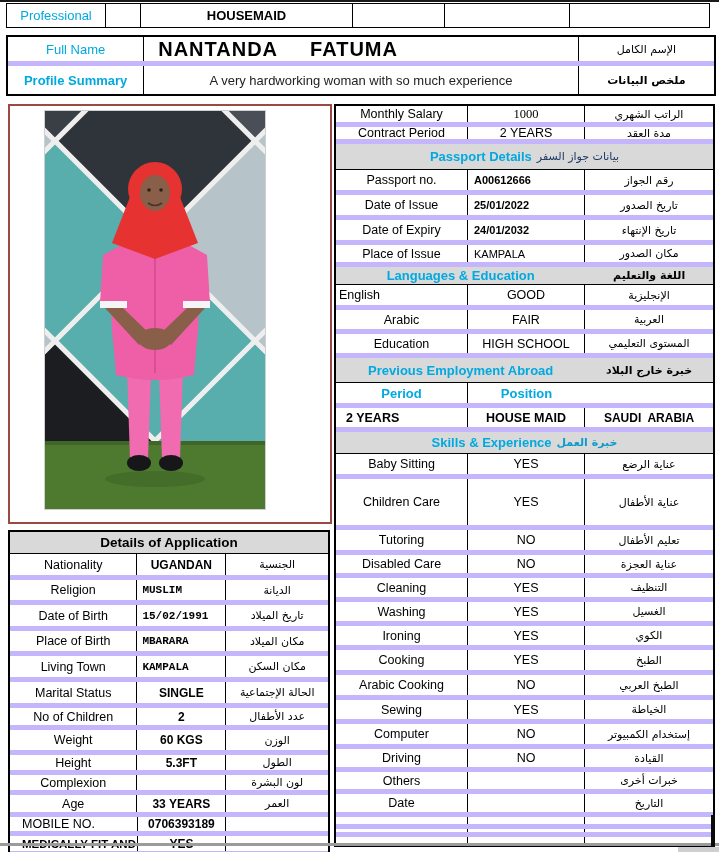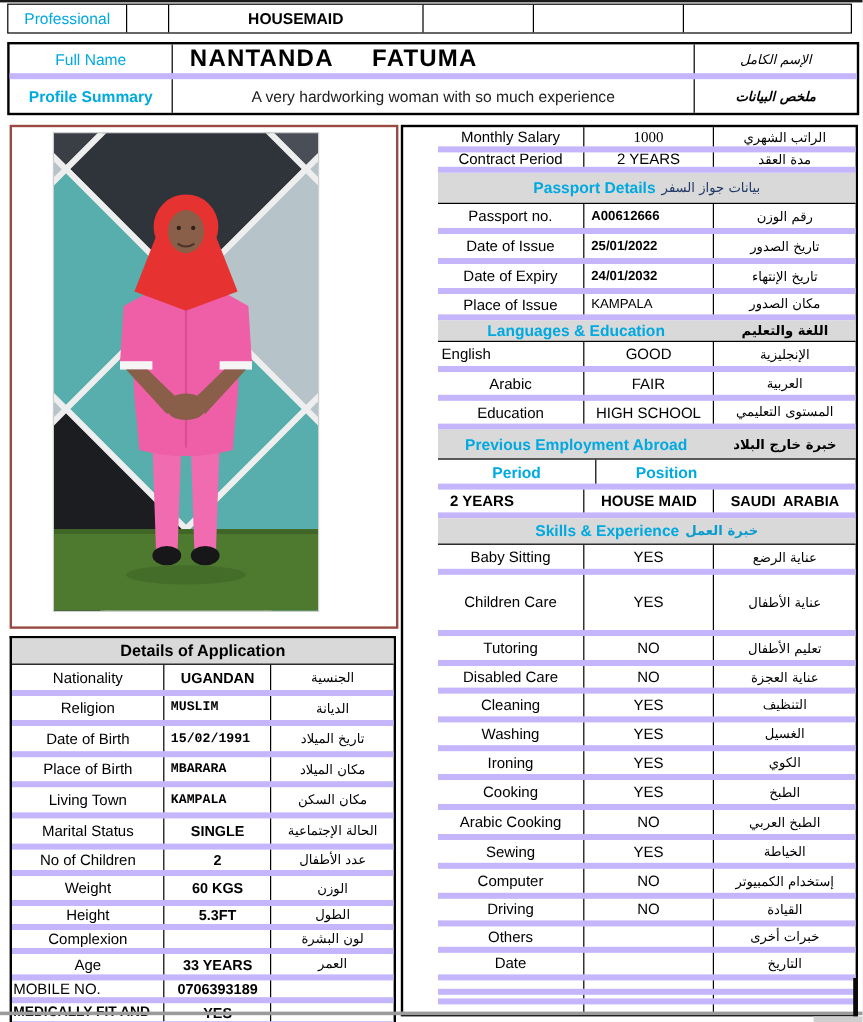--- a/index.html
+++ b/index.html
@@ -20,40 +20,40 @@
 
   
   .strip{left:6px;top:3px;width:704px;height:25px;display:flex;border:1px solid #000;text-align:center;}
   .strip .cell{font-size:13px;}
 
   
   .nametable{left:6px;top:35px;width:710px;border:2px solid #000;}
   .nametable .trow:last-child{border-bottom:none;}
   .nt-label{width:137px;font-size:13px;}
   .nt-mid{width:437px;}
-  .nt-ar{width:136px;font-style:italic;}
+  .nt-ar{width:136px;}
   .fullname{font-size:20px;font-weight:bold;letter-spacing:1px;justify-content:flex-start;padding-left:14px;}
   .summary{font-size:13px;color:#222;}
 
   
   .photopanel{left:8px;top:104px;width:324px;height:420px;border:2px solid #9a4a42;background:#fff;}
   .photo{position:absolute;left:34px;top:4px;width:222px;height:400px;border:1px solid #cfcfcf;box-sizing:border-box;}
 
   
   .lt{left:8px;top:530px;width:322px;border:2px solid #000;border-bottom:none;background:#fff;}
   .lt .la{width:129px;font-size:12.5px;}
   .lt .va{width:90px;font-weight:bold;font-size:12px;}
   .lt .arc{width:103px;}
   .lt-header{height:21px;background:#d9d9d9;display:flex;align-items:center;justify-content:center;
              font-weight:bold;font-size:13.5px;border-bottom:1px solid #000;}
   .lt .vleft{justify-content:flex-start;padding-left:5px;font-size:11px;font-family:Liberation Mono, monospace;}
-  .lt .lleft{justify-content:flex-start;padding-left:1px;}
-
-  
-  .rt{left:334px;top:104px;width:381px;border:2px solid #000;background:#fff;padding-left:29px;}
+  .lt .lleft{justify-content:flex-start;padding-left:12px;}
+
+  
+  .rt{left:334px;top:104px;width:381px;border:2px solid #000;background:#fff;}
   .rt .la{width:132px;font-size:12.5px;}
   .rt .va{width:117px;font-size:12.5px;}
   .rt .arc{width:128px;}
   .rt .vleft{justify-content:flex-start;padding-left:6px;font-size:11px;font-weight:bold;}
   .rt .lleft{justify-content:flex-start;padding-left:3px;}
   .sec{display:flex;align-items:center;justify-content:center;gap:5px;background:#d9d9d9;
        border-bottom:1px solid #000;box-sizing:border-box;font-weight:bold;}
   .sec .en{color:#00a9e0;font-size:13px;}
   .sec .arnavy{color:#1f3864;font-weight:normal;text-align:center;}
   .sec .arcyan{color:#0b9ccb;font-weight:bold;}
@@ -228,21 +228,21 @@
     </div>
 
     <div class="sec" style="height:26px">
       <span class="en">Passport Details</span>
       <span class="ar arnavy" dir="rtl" lang="ar">بيانات جواز السفر</span>
     </div>
 
     <div class="trow" style="height:25px">
       <div class="cell la">Passport no.</div>
       <div class="cell va vleft">A00612666</div>
-      <div class="cell arc ar" dir="rtl" lang="ar">رقم الوزن</div>
+      <div class="cell arc ar" dir="rtl" lang="ar">رقم الجواز</div>
     </div>
     <div class="trow" style="height:25px">
       <div class="cell la">Date of Issue</div>
       <div class="cell va vleft">25/01/2022</div>
       <div class="cell arc ar" dir="rtl" lang="ar">تاريخ الصدور</div>
     </div>
     <div class="trow" style="height:25px">
       <div class="cell la">Date of Expiry</div>
       <div class="cell va vleft">24/01/2032</div>
       <div class="cell arc ar" dir="rtl" lang="ar">تاريخ الإنتهاء</div>

